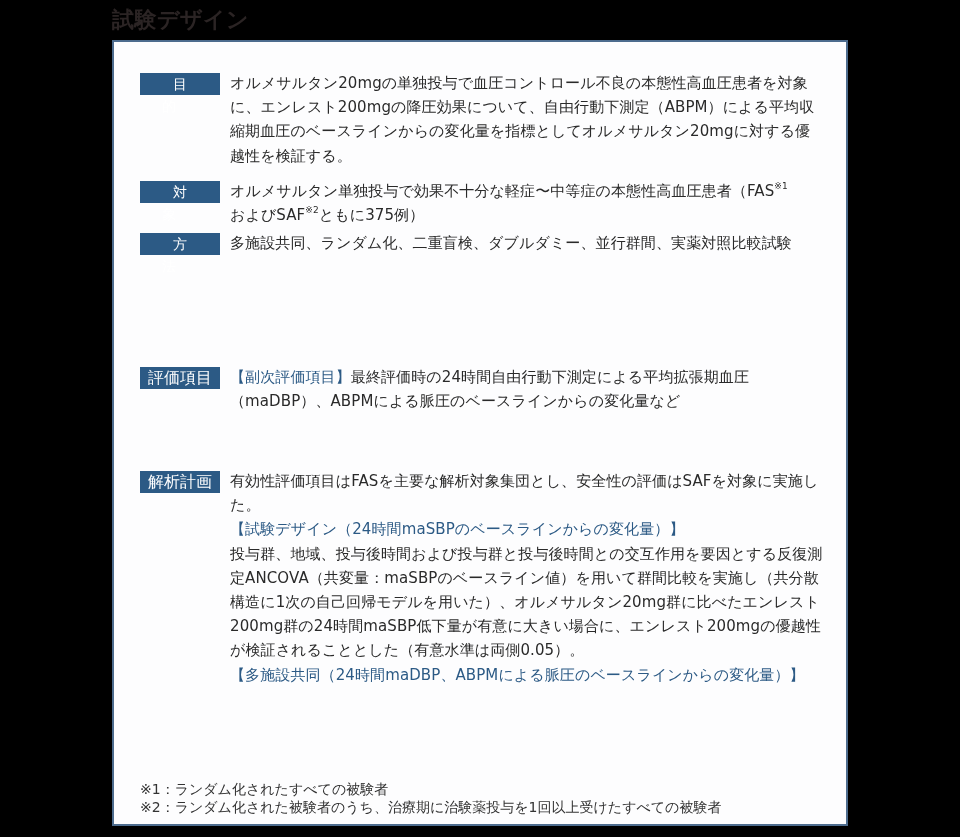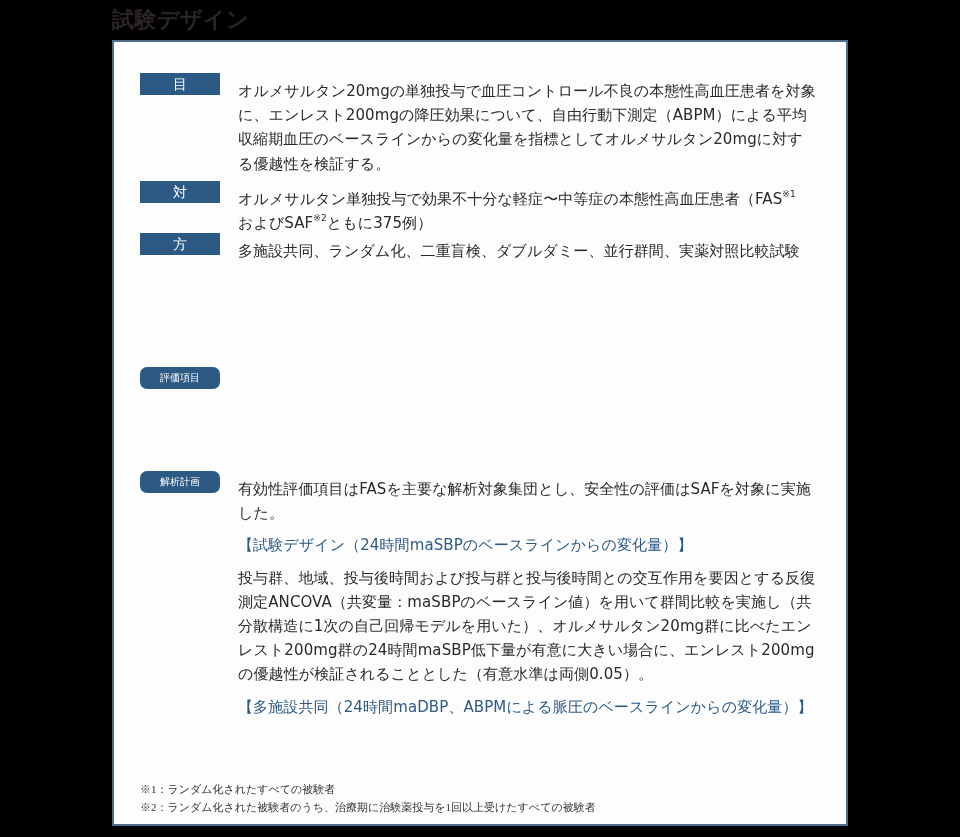--- a/index.html
+++ b/index.html
@@ -17,31 +17,31 @@
     position:absolute; left:112px; top:40px; width:732px; height:782px;
     background:#fdfdfe; border:2px solid #4d6c8e;
   }
   .row { position:absolute; left:26px; width:682px; }
   .badge {
     position:absolute; left:0; top:0; width:80px; height:22px;
     background:#2c5a85; color:#fff; font-size:14px; line-height:22px;
     text-align:center; font-weight:normal;
   }
   .badge.spaced { letter-spacing:22px; text-indent:22px; }
-  .badge.tight { letter-spacing:0; text-indent:0; font-size:10px;border-radius:7px; }
+  .badge.tight { letter-spacing:0; text-indent:0; font-size:16px; }
   .content {
     position:absolute; left:90px; width:594px;
     font-size:15px; line-height:24.2px; color:#2a2a2a; top:-2px;
     letter-spacing:0.1px;
   }
-  .content p { margin:8px; }
+  .content p { margin:0; }
   .sub { color:#2c5a85; }
   sup { font-size:9px; line-height:0; vertical-align:7px; }
   .footnotes {
-    position:absolute; left:26px; top:738px; font-size:11px; color:#333; line-height:18px;font-family:Liberation Serif, serif;
+    position:absolute; left:26px; top:738px; font-size:14px; color:#333; line-height:18px;
   }
   .footnotes p { margin:0; }
 </style>
 </head>
 <body>
 
 <div class="page-title">試験デザイン</div>
 
 <div class="panel">
 
@@ -62,20 +62,21 @@
   <div class="row" style="top:191px;">
     <div class="badge spaced">方　法</div>
     <div class="content">
       <p>多施設共同、ランダム化、二重盲検、ダブルダミー、並行群間、実薬対照比較試験</p>
     </div>
   </div>
 
   <div class="row" style="top:325px;">
     <div class="badge tight">評価項目</div>
     <div class="content">
+      <p><span class="sub">【副次評価項目】</span><span>最終評価時の24時間自由行動下測定による平均拡張期血圧（maDBP）、ABPMによる脈圧のベースラインからの変化量など</span></p>
     </div>
   </div>
 
   <div class="row" style="top:429px;">
     <div class="badge tight">解析計画</div>
     <div class="content">
       <p>有効性評価項目はFASを主要な解析対象集団とし、安全性の評価はSAFを対象に実施した。</p>
       <p class="sub">【試験デザイン（24時間maSBPのベースラインからの変化量）】</p>
       <p>投与群、地域、投与後時間および投与群と投与後時間との交互作用を要因とする反復測定ANCOVA（共変量：maSBPのベースライン値）を用いて群間比較を実施し（共分散構造に1次の自己回帰モデルを用いた）、オルメサルタン20mg群に比べたエンレスト200mg群の24時間maSBP低下量が有意に大きい場合に、エンレスト200mgの優越性が検証されることとした（有意水準は両側0.05）。</p>
       <p class="sub">【多施設共同（24時間maDBP、ABPMによる脈圧のベースラインからの変化量）】</p>

